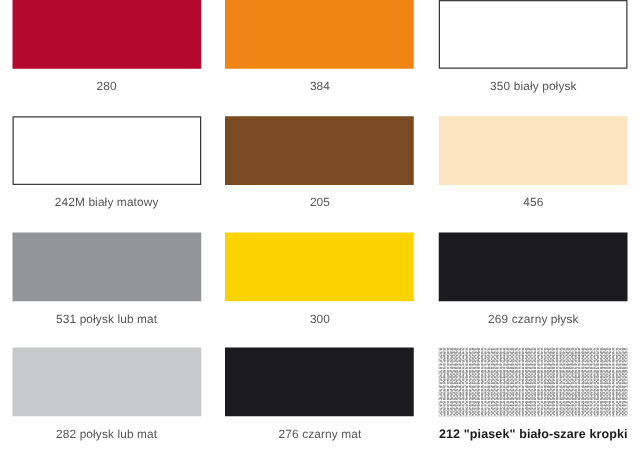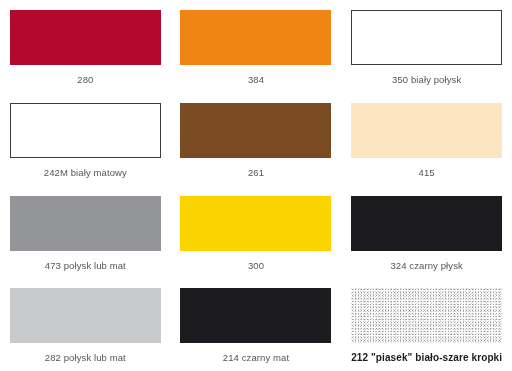--- a/index.html
+++ b/index.html
@@ -20,21 +20,20 @@
     grid-template-columns: repeat(3, 1fr);
     grid-template-rows: repeat(4, 1fr);
     box-sizing: border-box;
   }
   .swatch-cell {
     position: relative;
     display: flex;
     flex-direction: column;
     align-items: center;
     justify-content: flex-start;
-    padding-top: 10px;
     box-sizing: border-box;
   }
   .swatch-chip {
     width: 151px;
     height: 55px;
     box-sizing: border-box;
     position: relative;
     overflow: hidden;
   }
   .swatch-chip.bordered {
@@ -95,43 +94,43 @@
     <div class="swatch-cell">
       <div class="swatch-chip bordered" style="background-color: rgb(255, 255, 255);"></div>
       <div class="swatch-label">350 biały połysk</div>
     </div>
     <div class="swatch-cell">
       <div class="swatch-chip bordered" style="background-color: rgb(255, 255, 255);"></div>
       <div class="swatch-label">242M biały matowy</div>
     </div>
     <div class="swatch-cell">
       <div class="swatch-chip" style="background-color: rgb(122, 74, 34);"></div>
-      <div class="swatch-label">261</div>
+      <div class="swatch-label">205</div>
     </div>
     <div class="swatch-cell">
       <div class="swatch-chip" style="background-color: rgb(251, 228, 192);"></div>
-      <div class="swatch-label">415</div>
+      <div class="swatch-label">456</div>
     </div>
     <div class="swatch-cell">
       <div class="swatch-chip" style="background-color: rgb(147, 149, 152);"></div>
-      <div class="swatch-label">473 połysk lub mat</div>
+      <div class="swatch-label">531 połysk lub mat</div>
     </div>
     <div class="swatch-cell">
       <div class="swatch-chip" style="background-color: rgb(251, 212, 0);"></div>
       <div class="swatch-label">300</div>
     </div>
     <div class="swatch-cell">
       <div class="swatch-chip" style="background-color: rgb(27, 27, 31);"></div>
-      <div class="swatch-label">324 czarny płysk</div>
+      <div class="swatch-label">269 czarny płysk</div>
     </div>
     <div class="swatch-cell">
       <div class="swatch-chip" style="background-color: rgb(200, 201, 203);"></div>
       <div class="swatch-label">282 połysk lub mat</div>
     </div>
     <div class="swatch-cell">
       <div class="swatch-chip" style="background-color: rgb(27, 27, 32);"></div>
-      <div class="swatch-label">214 czarny mat</div>
+      <div class="swatch-label">276 czarny mat</div>
     </div>
     <div class="swatch-cell">
       <div class="swatch-chip speckle"></div>
       <div class="swatch-label bold">212 "piasek" biało-szare kropki</div>
     </div>
   </div>
 
 </body></html>

